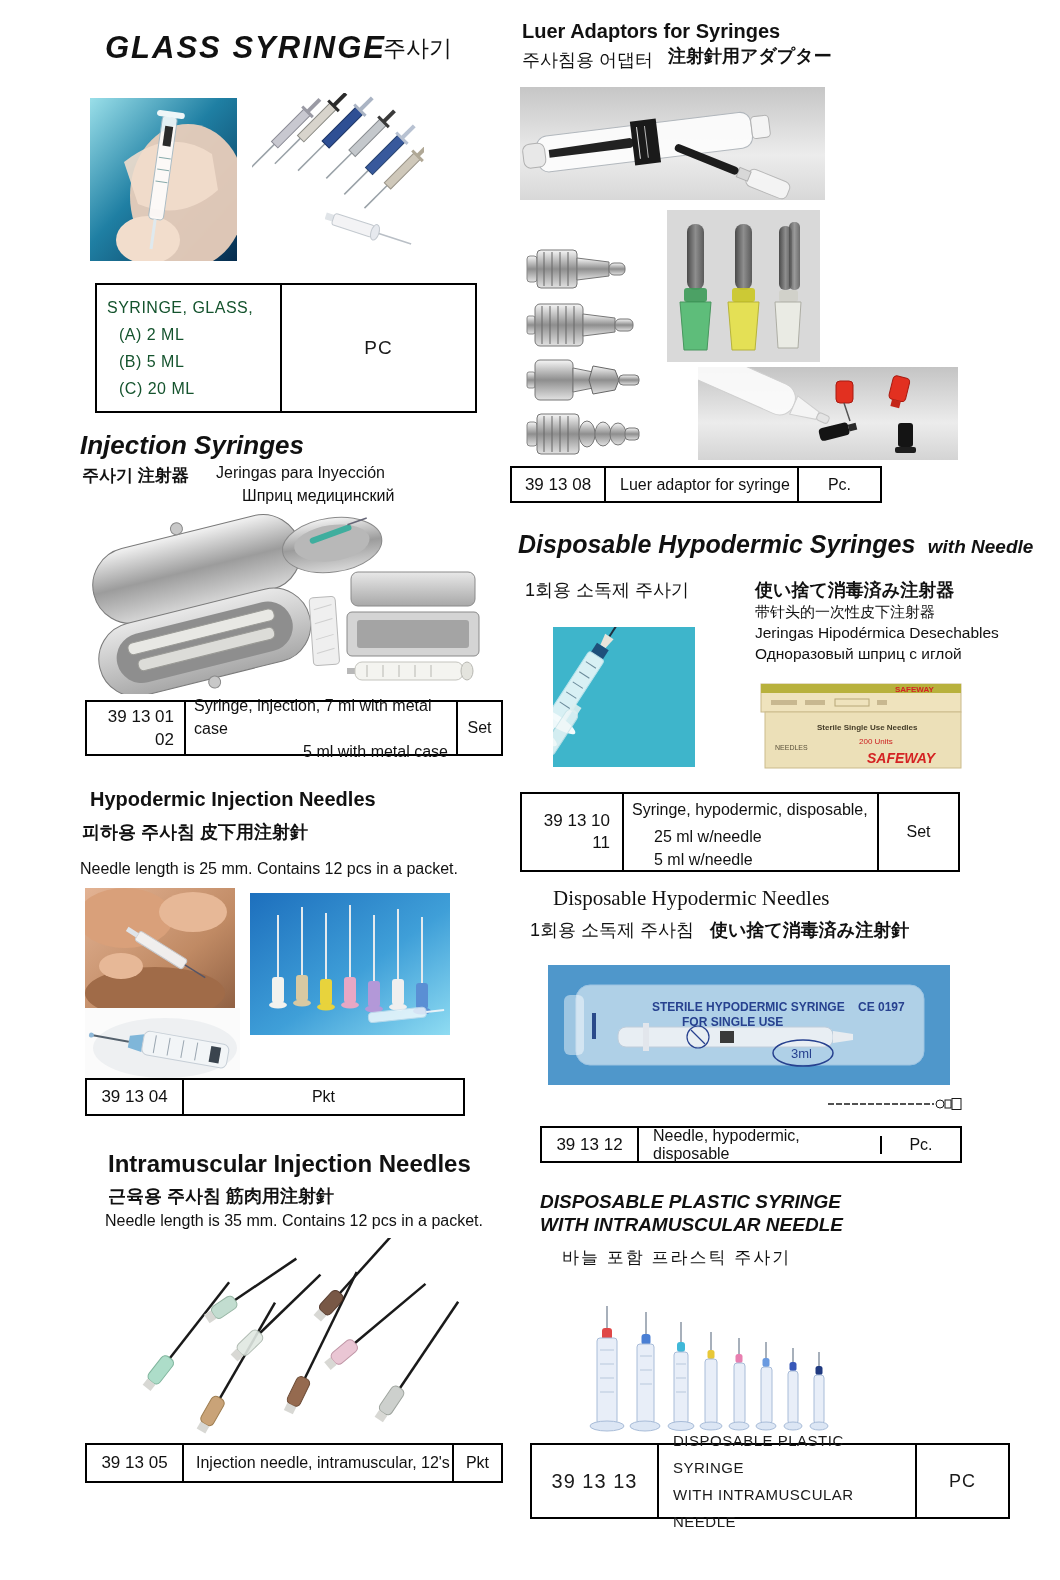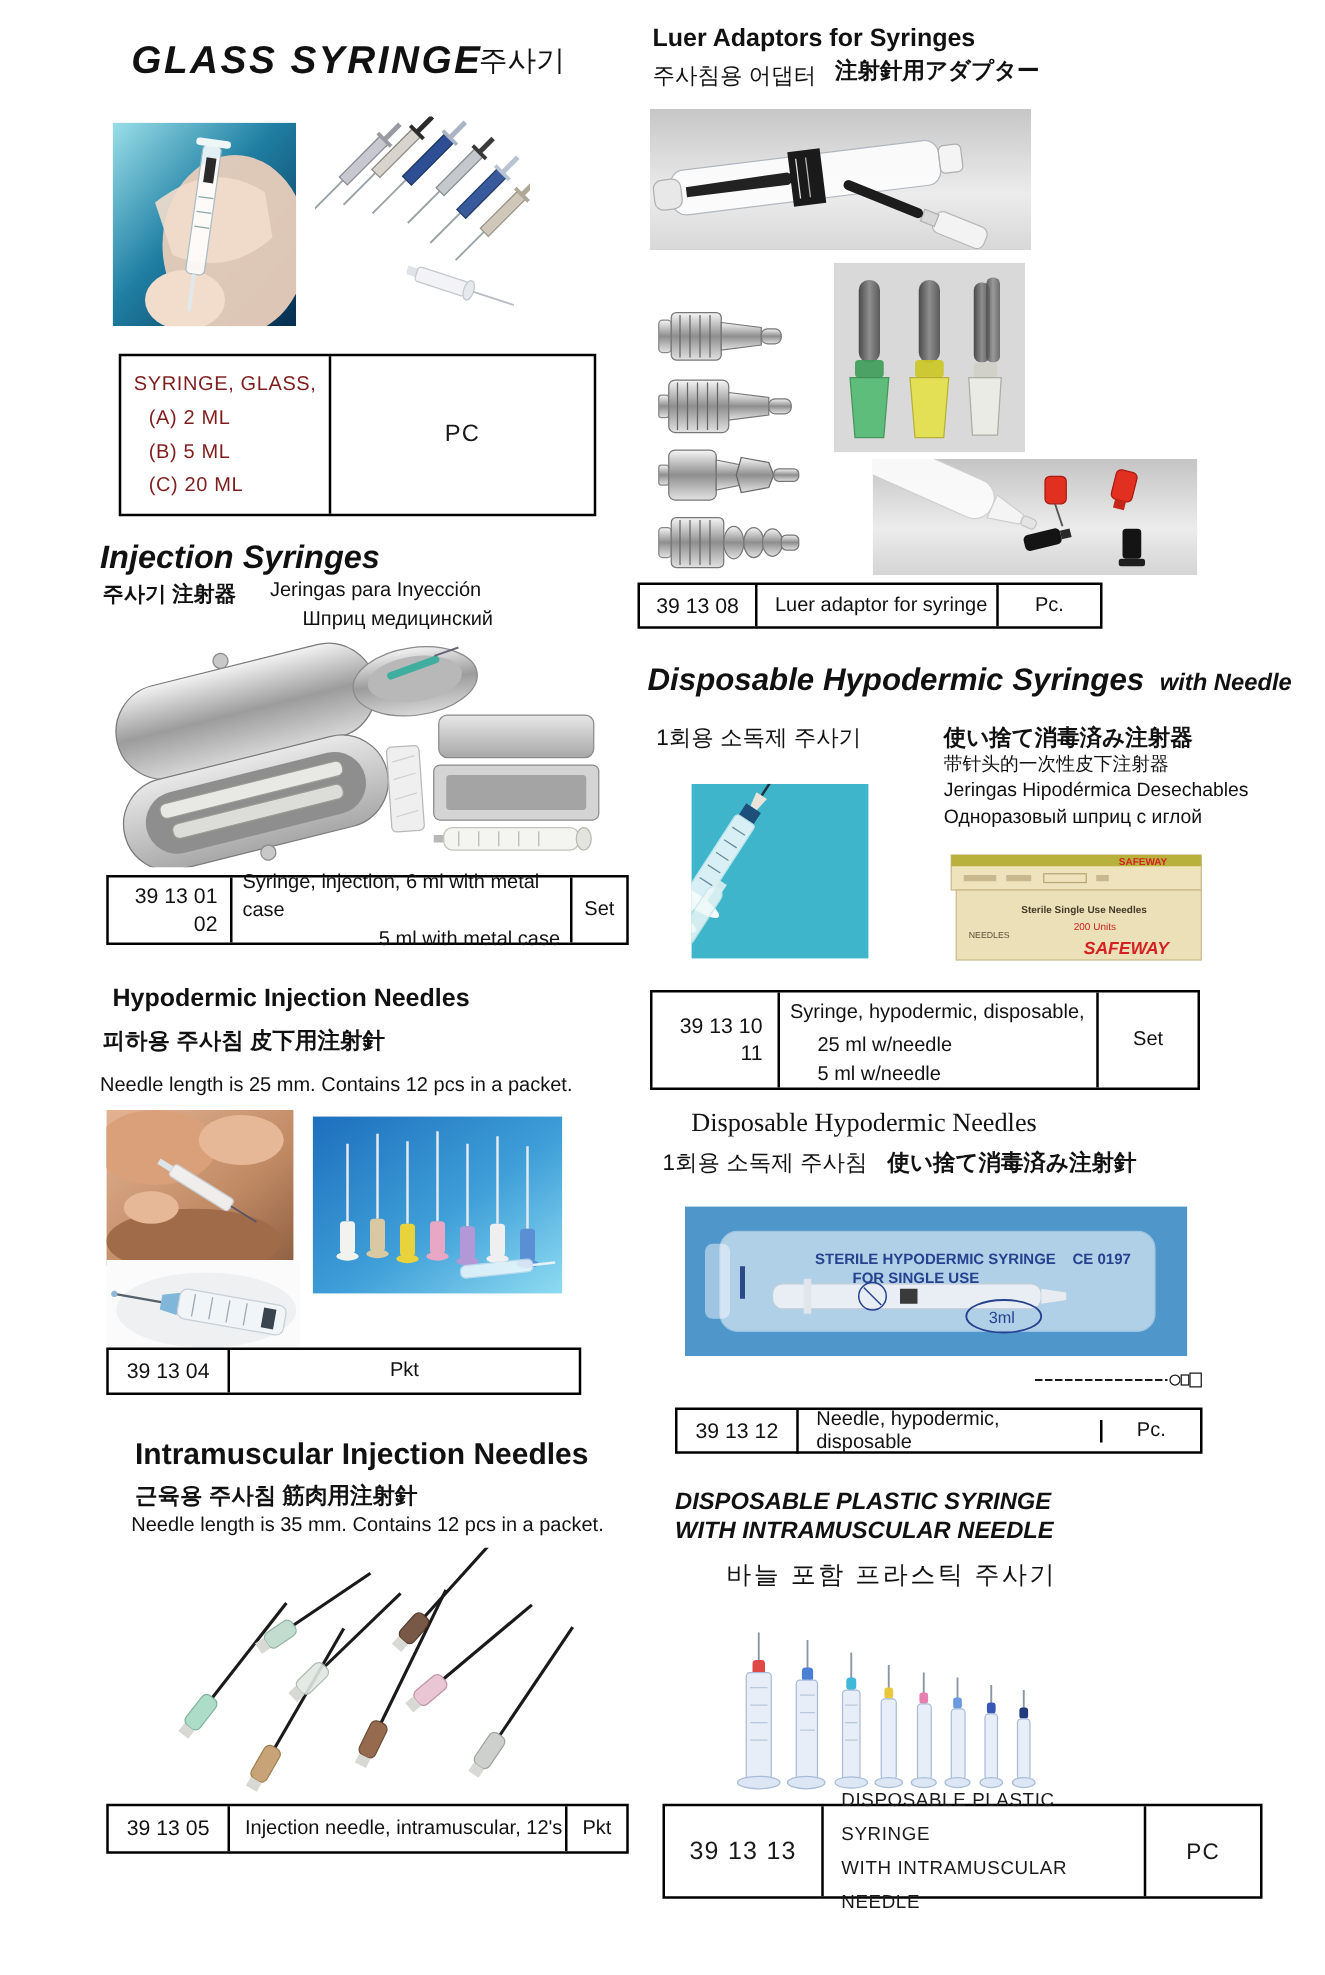--- a/index.html
+++ b/index.html
@@ -96,21 +96,21 @@
       <g transform="translate(10,8) rotate(18)">
         <rect x="-8" y="2" width="8" height="7" fill="#e0e4e8"></rect>
         <rect x="0" y="0" width="42" height="12" rx="3" fill="#f3f3f5" stroke="#c3c9cf"></rect>
         <ellipse cx="44" cy="6" rx="4" ry="8" fill="#e6e9ee" stroke="#c3c9cf"></ellipse>
         <line x1="48" y1="6" x2="82" y2="6" stroke="#b9bfc6" stroke-width="1.5"></line>
       </g>
     </svg>
   </div>
 
   <div class="tbl" style="left:95px;top:283px;width:382px;height:130px;">
-    <div class="cell" style="width:166px;font-size:16px;font-weight:400;letter-spacing:0.5px;color:#7f1d1d;padding-left:22px;line-height:27px;">
+    <div class="cell" style="width:183px;font-size:16px;font-weight:400;letter-spacing:0.5px;color:#14532d;padding-left:22px;line-height:27px;">
       <div style="margin-left:-12px;">SYRINGE, GLASS,</div>
       <div>(A) 2 ML</div>
       <div>(B) 5 ML</div>
       <div>(C) 20 ML</div>
     </div>
     <div class="cell codeLight" style="flex:1;align-items:center;">
         <span>PC</span>
       </div>
   </div>
 
@@ -169,21 +169,21 @@
       </g>
     </svg>
   </div>
 
   <div class="tbl" style="left:85px;top:700px;width:418px;height:56px;">
     <div class="cell code" style="width:97px;align-items:flex-end;padding-right:10px;line-height:23px;">
       <div>39 13 01</div>
       <div>02</div>
     </div>
     <div class="cell" style="width:272px;font-size:16px;line-height:23px;padding:0 8px;">
-      <div>Syringe, injection, 6 ml with metal case</div>
+      <div>Syringe, injection, 7 ml with metal case</div>
       <div style="text-align:right;">5 ml with metal case</div>
     </div>
     <div class="cell" style="flex:1;align-items:center;font-size:16px;">
         <span>Set</span>
       </div>
   </div>
 
   <div class="abs" style="left:90px;top:788px;font-size:20px;font-weight:bold;">Hypodermic Injection Needles</div>
   <div class="abs kr" style="left:82px;top:820px;font-size:18px;">피하용 주사침 皮下用注射針</div>
   <div class="abs" style="left:80px;top:860px;font-size:16px;">Needle length is 25 mm.  Contains 12 pcs in a packet.</div>
@@ -610,21 +610,21 @@
       </div>
     <div class="cell" style="flex:1;align-items:center;font-size:16px;">
         <span>Pc.</span>
       </div>
   </div>
 
   <div class="abs h-italic" style="left:540px;top:1190px;font-size:19px;line-height:23px;">
     <div>DISPOSABLE PLASTIC SYRINGE</div>
     <div>WITH INTRAMUSCULAR NEEDLE</div>
   </div>
-  <div class="abs" style="left:581px;top:1246px;font-size:20px;letter-spacing:2px;">바늘 포함 프라스틱 주사기</div>
+  <div class="abs" style="left:562px;top:1246px;font-size:17px;letter-spacing:2px;">바늘 포함 프라스틱 주사기</div>
 
   <div class="photo" style="left:575px;top:1282px;width:335px;height:155px;">
     <svg width="335" height="155">
       <rect width="335" height="155" fill="#ffffff"></rect>
       <g>
         <line x1="32" y1="52" x2="32" y2="24" stroke="#8a96a4" stroke-width="1.5"></line>
           <rect x="27" y="46" width="10" height="12" rx="3" fill="#e04848"></rect>
         <rect x="22" y="56" width="20" height="86" rx="3" fill="#e8eef8" stroke="#a8bcd8"></rect>
         <line x1="25" y1="68" x2="39" y2="68" stroke="#b8c8dc"></line>
           <line x1="25" y1="82" x2="39" y2="82" stroke="#b8c8dc"></line>

